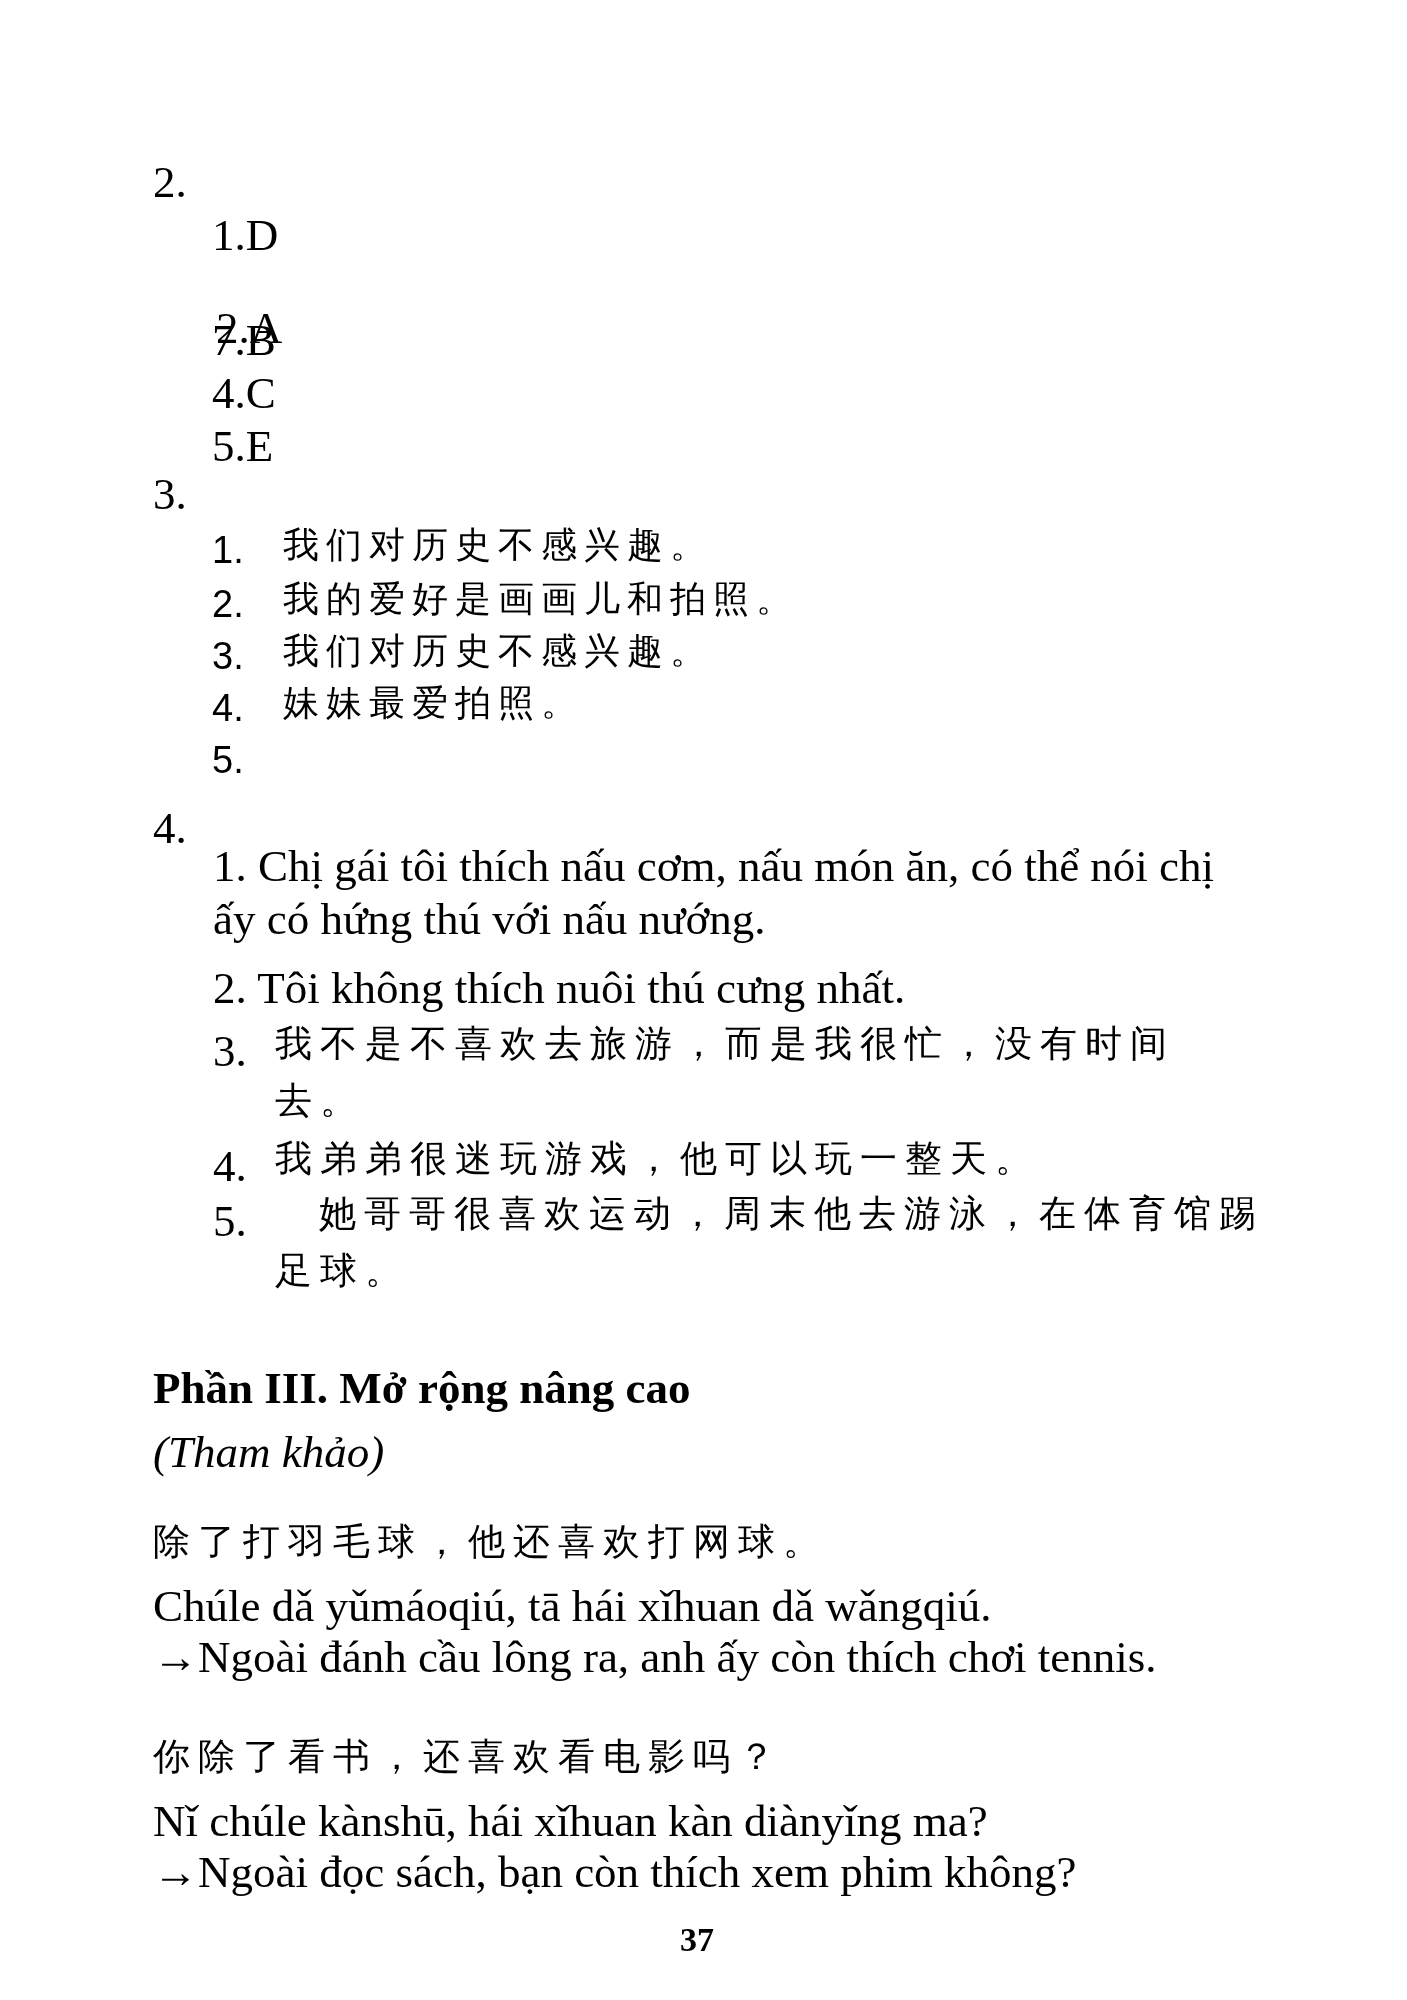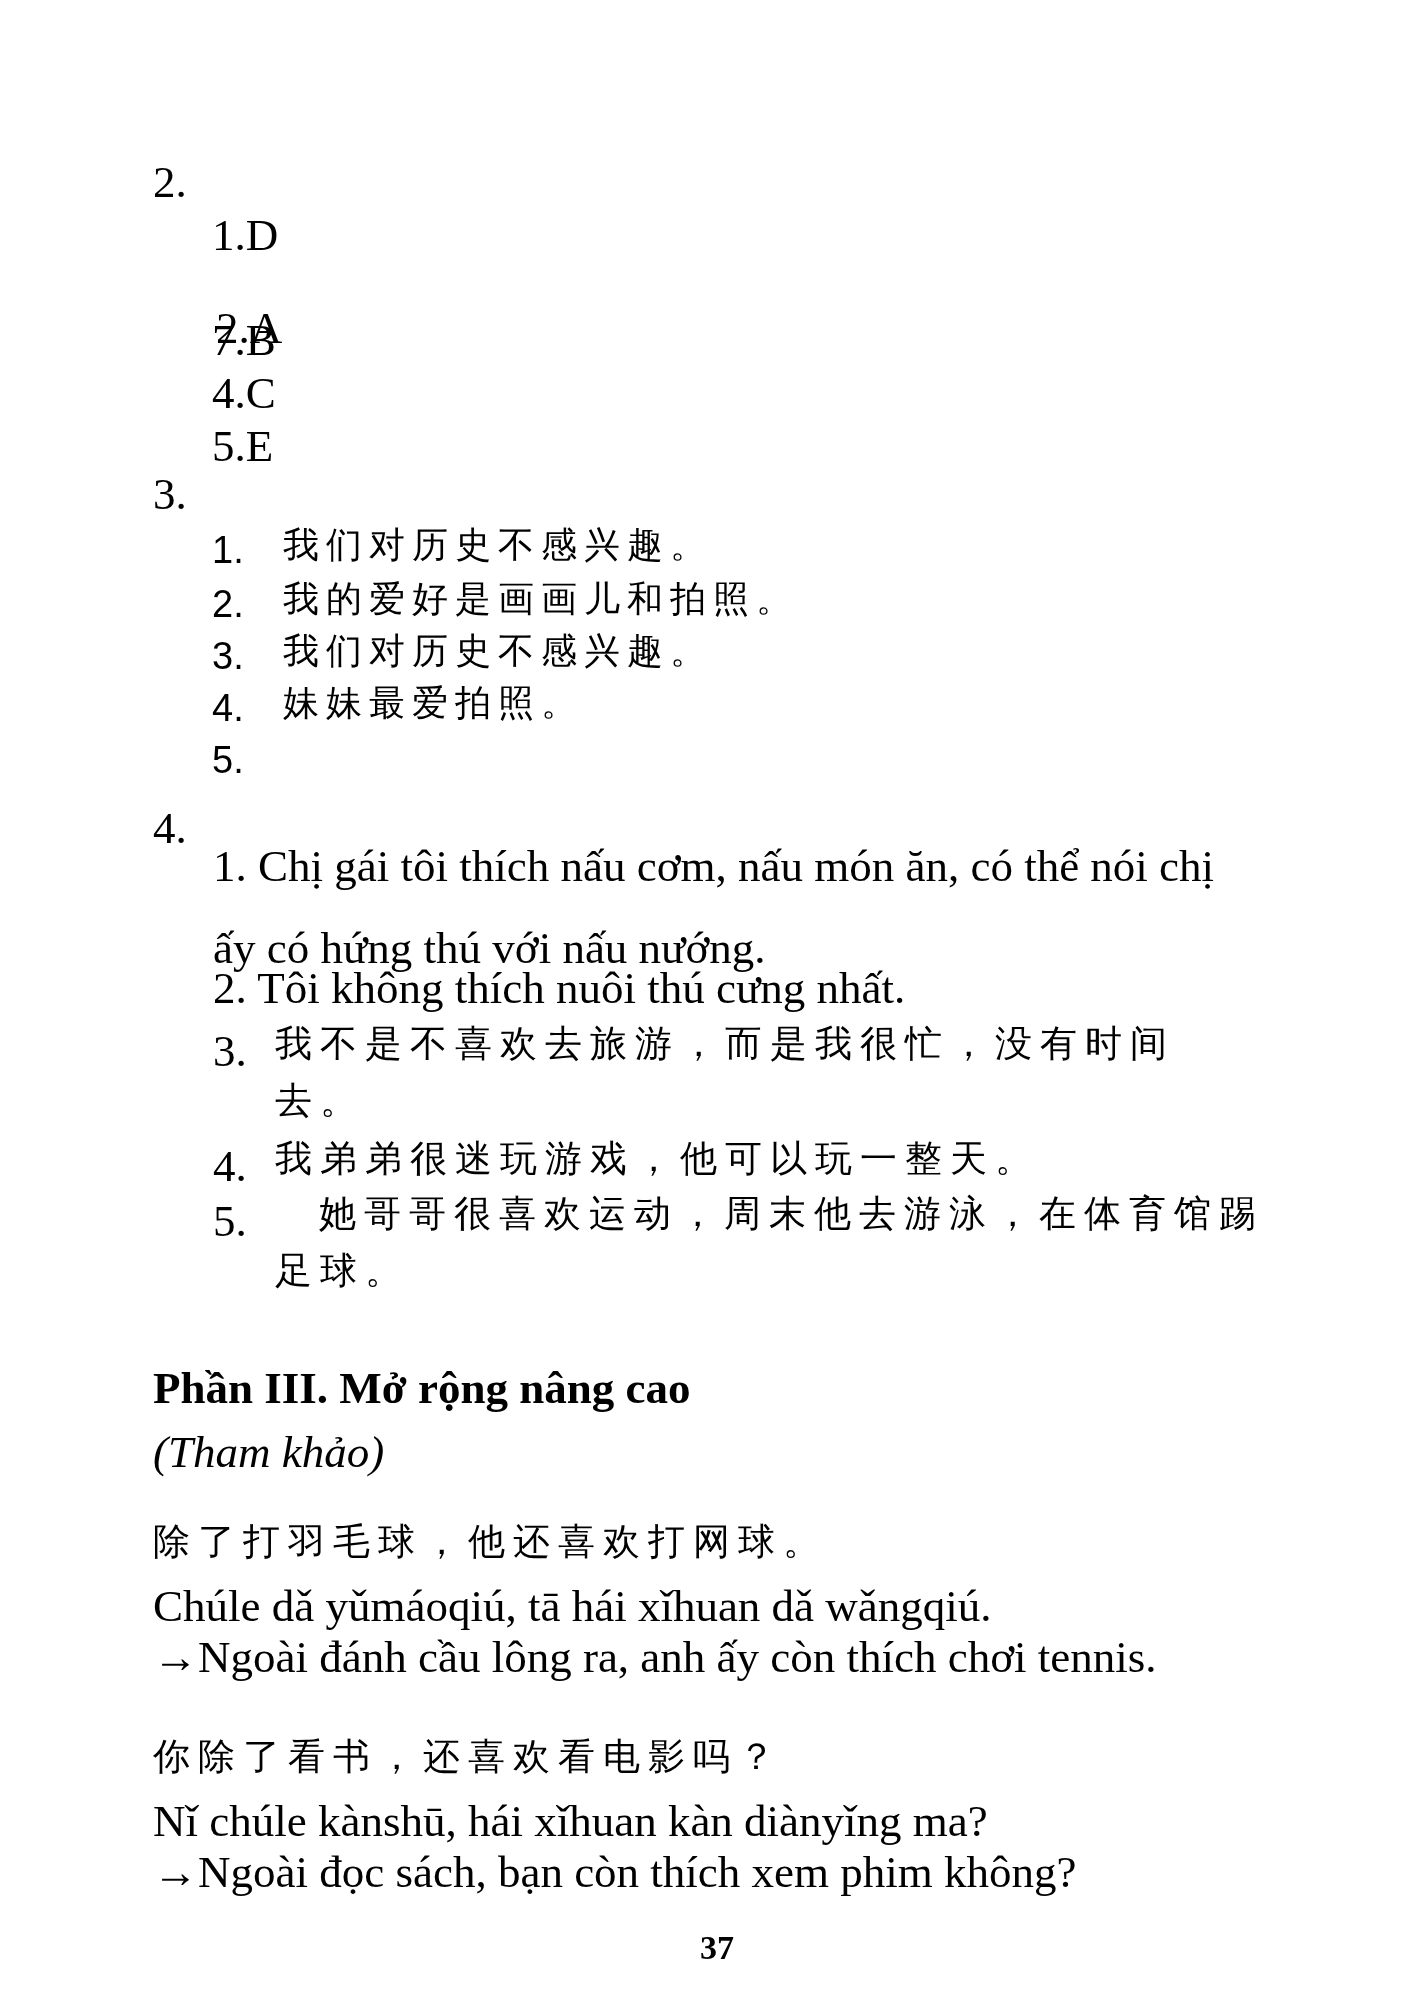--- a/index.html
+++ b/index.html
@@ -37,21 +37,21 @@
   <div class="ln cjk" style="left:283px; top:633px;">我们对历史不感兴趣。</div>
 
   <div class="ln sans" style="left:212px; top:689px;">4.</div>
   <div class="ln cjk" style="left:283px; top:685px;">妹妹最爱拍照。</div>
 
   <div class="ln sans" style="left:212px; top:741px;">5.</div>
 
   <div class="ln" style="left:153px; top:806px;">4.</div>
 
   <div class="ln" style="left:213px; top:844px;">1. Chị gái tôi thích nấu cơm, nấu món ăn, có thể nói chị</div>
-  <div class="ln" style="left:213px; top:926px;">ấy có hứng thú với nấu nướng.</div>
+  <div class="ln" style="left:213px; top:897px;">ấy có hứng thú với nấu nướng.</div>
 
   <div class="ln" style="left:213px; top:966px;">2. Tôi không thích nuôi thú cưng nhất.</div>
 
   <div class="ln" style="left:213px; top:1029px;">3.</div>
   <div class="ln cjk2" style="left:275px; top:1025px;">我不是不喜欢去旅游，而是我很忙，没有时间</div>
   <div class="ln cjk2" style="left:275px; top:1082px;">去。</div>
 
   <div class="ln" style="left:213px; top:1144px;">4.</div>
   <div class="ln cjk2" style="left:275px; top:1140px;">我弟弟很迷玩游戏，他可以玩一整天。</div>
 
@@ -63,15 +63,15 @@
   <div class="ln ital" style="left:153px; top:1430px;">(Tham khảo)</div>
 
   <div class="ln cjk2" style="left:153px; top:1523px;">除了打羽毛球，他还喜欢打网球。</div>
   <div class="ln" style="left:153px; top:1584px;">Chúle dǎ yǔmáoqiú, tā hái xǐhuan dǎ wǎngqiú.</div>
   <div class="ln" style="left:153px; top:1635px;">→Ngoài đánh cầu lông ra, anh ấy còn thích chơi tennis.</div>
 
   <div class="ln cjk2" style="left:153px; top:1738px;">你除了看书，还喜欢看电影吗？</div>
   <div class="ln" style="left:153px; top:1799px;">Nǐ chúle kànshū, hái xǐhuan kàn diànyǐng ma?</div>
   <div class="ln" style="left:153px; top:1850px;">→Ngoài đọc sách, bạn còn thích xem phim không?</div>
 
-  <div class="ln pagenum" style="left:700px; top:1923px;margin-top:8px;">37</div>
+  <div class="ln pagenum" style="left:680px; top:1923px;">37</div>
 
 </div>
 
 </body></html>

